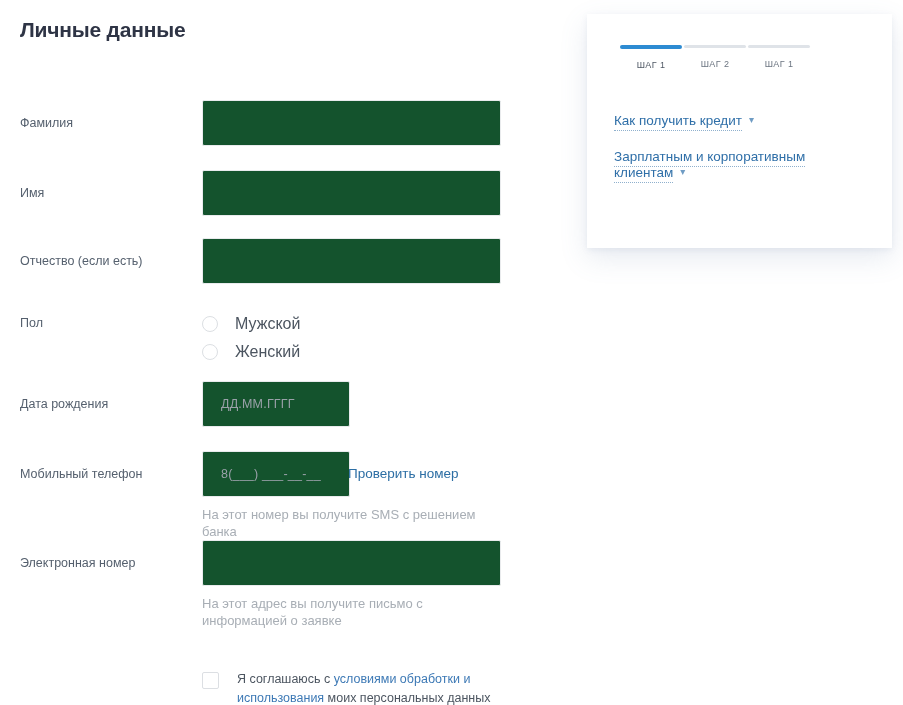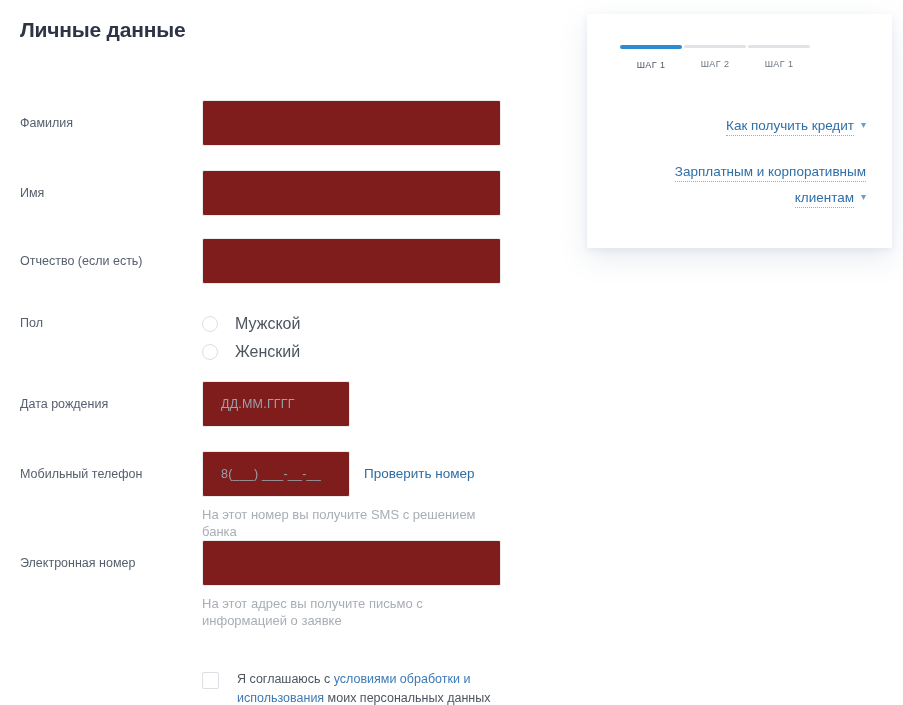--- a/index.html
+++ b/index.html
@@ -23,21 +23,21 @@
   }
 
   .field-row { position: absolute; left: 0; width: 560px; }
   .field-label {
     position: absolute; left: 20px; top: 0;
     font-size: 12.5px; color: #55606e; line-height: 16px;
     white-space: nowrap;
   }
   .input-box {
     position: absolute; left: 202px; top: 0;
-    background: #7f1d1d;
+    background: #14532d;
     border: 1px solid #e9ebed;
     border-radius: 2px;
     display: flex; align-items: center;
   }
   .input-box .ph {
     padding-left: 18px;
     font-size: 12.5px; color: #9aa1a9;
     letter-spacing: .2px;
   }
   .w-big { width: 299px; height: 46px; }
@@ -89,23 +89,22 @@
   .step.active .bar { height: 4px; background: #2d8bd2; }
   .step .slabel {
     margin-top: 11px; font-size: 9px; color: #6b7480;
     letter-spacing: .4px; white-space: nowrap;
   }
   .step.active .slabel { color: #4f5864; }
 
   .card-links { position: absolute; left: 27px; top: 98px; width: 252px; }
   .card-link {
     display: block; margin-bottom: 21px;
-    font-size: 13.5px; line-height: 25px; color: #2f6fa8;
+    font-size: 13.5px; line-height: 15px; color: #2f6fa8;
     cursor: pointer;
-    text-align: right;
   }
   .card-link .txt {
     border-bottom: 1px dotted #8fb0cd;
     padding-bottom: 2px;
   }
   .caret {
     display: inline-block; margin-left: 7px;
     color: #6f9cc4; font-size: 10px; vertical-align: 2px;
   }
 </style>
@@ -156,21 +155,21 @@
       <div class="input-box w-sm">
         <span class="ph">ДД.ММ.ГГГГ</span>
       </div>
     </div>
 
     <div class="field-row" style="top:451px;">
       <div class="field-label" style="top:15px;">Мобильный телефон</div>
       <div class="input-box w-sm">
         <span class="ph">8(___) ___-__-__</span>
       </div>
-      <div class="inline-link" style="left:364px; top:15px;">Проверить номер</div>
+      <div class="inline-link" style="left:348px; top:15px;">Проверить номер</div>
     </div>
     <div class="hint" style="top:506px;">На этот номер вы получите SMS с решением банка</div>
 
     <div class="field-row" style="top:540px;">
       <div class="field-label" style="top:15px;">Электронная номер</div>
       <div class="input-box w-big">
         <span class="ph"></span>
       </div>
     </div>
     <div class="hint" style="top:595px;">На этот адрес вы получите письмо с информацией о заявке</div>

